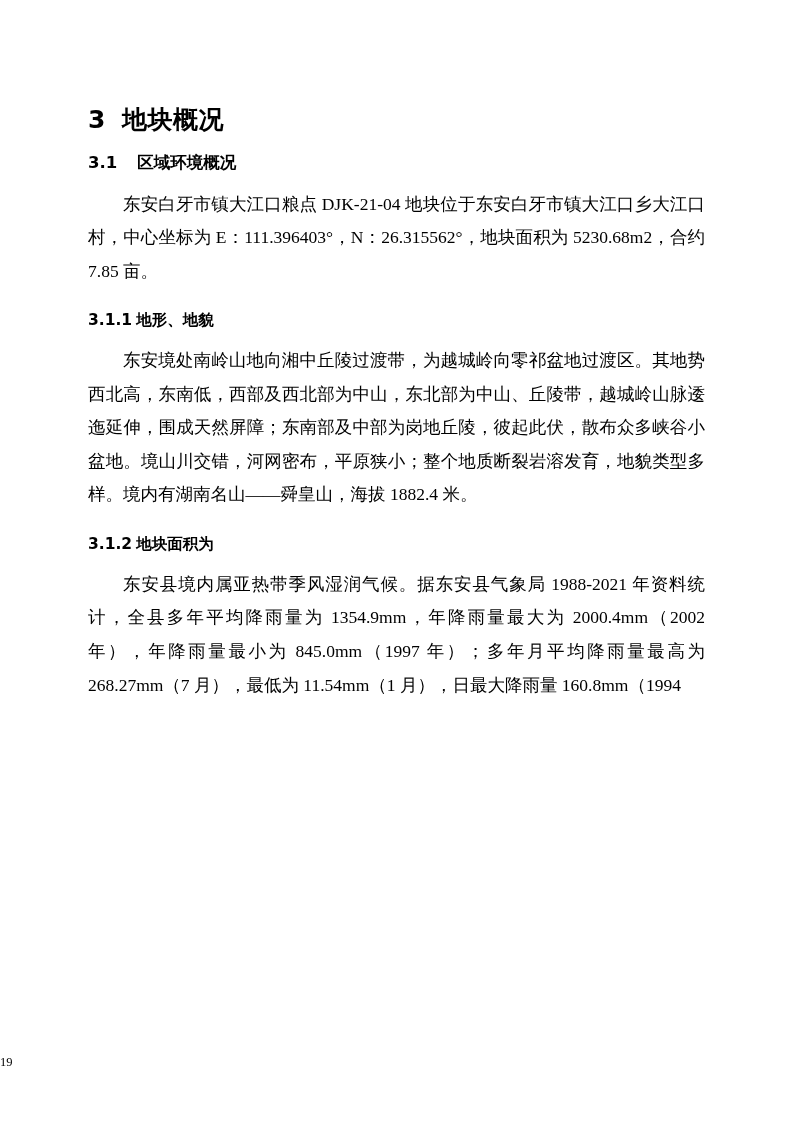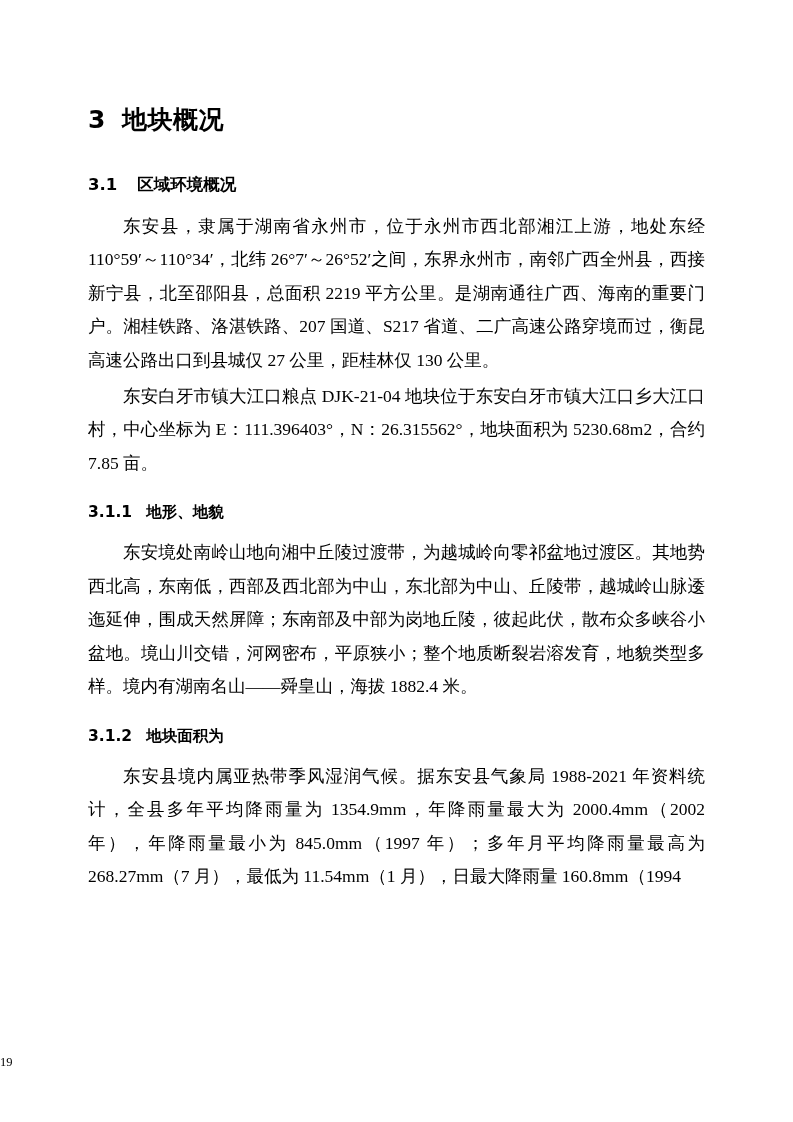--- a/index.html
+++ b/index.html
@@ -23,21 +23,21 @@
     box-sizing: border-box;
     padding: 104px 88px 60px 88px;
   }
   .content {
     width: 617px;
   }
   h1.chapter {
     font-family: "DejaVu Sans", sans-serif;
     font-size: 25px;
     font-weight: bold;
-    margin: 0 0 36px 0;
+    margin: 0 0 14px 0;
     letter-spacing: 0.5px;
     line-height: 1.3;
   }
   h1.chapter .num {
     margin-right: 16px;
   }
   h2.section {
     font-family: "DejaVu Sans", sans-serif;
     font-size: 16.5px;
     font-weight: bold;
@@ -48,21 +48,21 @@
     margin-right: 20px;
   }
   h3.subsection {
     font-family: "DejaVu Sans", sans-serif;
     font-size: 15.5px;
     font-weight: bold;
     margin: 22px 0 12px 0;
     line-height: 1.4;
   }
   h3.subsection .num {
-    margin-right: 14px;
+    margin-right: 4px;
   }
   p.body {
     font-size: 17.5px;
     line-height: 1.92;
     margin: 0 0 2px 0;
     text-align: justify;
     text-justify: inter-ideograph;
     text-indent: 2em;
     font-family: "Liberation Serif", serif;
   }
@@ -84,21 +84,20 @@
   <div class="content">
 
     <h1 class="chapter">
       <span class="num">3</span><span>地块概况</span>
     </h1>
 
     <h2 class="section">
       <span class="num">3.1</span><span>区域环境概况</span>
     </h2>
 
-    <p class="body">东安县，隶属于湖南省永州市，位于永州市西北部湘江上游，地处东经 110°59′～110°34′，北纬 26°7′～26°52′之间，东界永州市，南邻广西全州县，西接新宁县，北至邵阳县，总面积 2219 平方公里。是湖南通往广西、海南的重要门户。湘桂铁路、洛湛铁路、207 国道、S217 省道、二广高速公路穿境而过，衡昆高速公路出口到县城仅 27 公里，距桂林仅 130 公里。</p>
     <p class="body">东安白牙市镇大江口粮点 DJK-21-04 地块位于东安白牙市镇大江口乡大江口村，中心坐标为 E：111.396403°，N：26.315562°，地块面积为 5230.68m2，合约 7.85 亩。</p>
 
     <h3 class="subsection">
       <span class="num">3.1.1</span><span>地形、地貌</span>
     </h3>
 
     <p class="body">东安境处南岭山地向湘中丘陵过渡带，为越城岭向零祁盆地过渡区。其地势西北高，东南低，西部及西北部为中山，东北部为中山、丘陵带，越城岭山脉逶迤延伸，围成天然屏障；东南部及中部为岗地丘陵，彼起此伏，散布众多峡谷小盆地。境山川交错，河网密布，平原狭小；整个地质断裂岩溶发育，地貌类型多样。境内有湖南名山——舜皇山，海拔 1882.4 米。</p>
 
     <h3 class="subsection">
       <span class="num">3.1.2</span><span>地块面积为</span>

